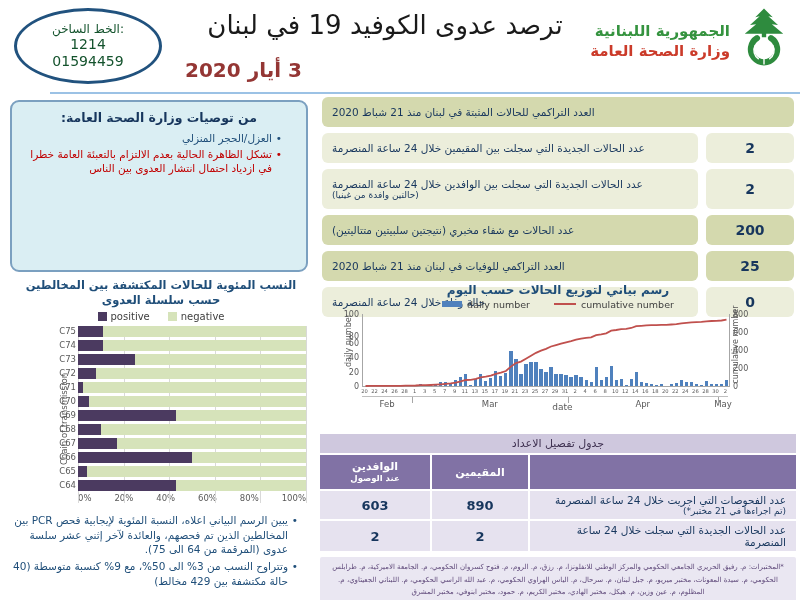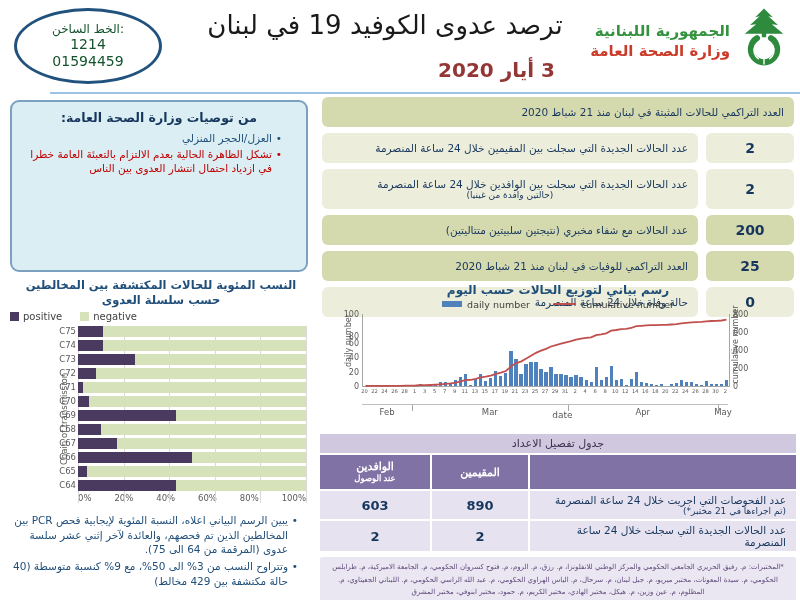--- a/index.html
+++ b/index.html
@@ -5,34 +5,34 @@
   html,body{margin:0;padding:0;background:#fff;font-family:"DejaVu Sans",sans-serif;}
   #page{position:relative;width:800px;height:600px;background:#fff;overflow:hidden;direction:ltr;}
 
   
   .hotline{position:absolute;left:14px;top:8px;width:148px;height:76px;border:3px solid #21527e;
     border-radius:50%;display:flex;flex-direction:column;justify-content:center;align-items:center;
     color:#14532d;box-sizing:border-box;}
   .hotline .hl-label{font-size:12px;}
   .hotline .hl-num{font-size:14px;line-height:1.25;}
   .main-title{position:absolute;left:170px;top:10px;width:430px;text-align:center;font-size:26px;color:#1a1a1a;direction:rtl;}
-  .main-date{position:absolute;left:185px;top:58px;width:370px;text-align:right;font-size:20px;font-weight:bold;color:#943634;direction:rtl;}
+  .main-date{position:absolute;left:185px;top:58px;width:370px;text-align:left;font-size:20px;font-weight:bold;color:#943634;direction:rtl;}
   .ministry{position:absolute;right:8px;top:6px;display:flex;align-items:center;direction:rtl;gap:6px;}
   .ministry-text{text-align:right;line-height:1.35;}
   .ministry-text .m1{color:#35933f;font-weight:bold;font-size:15px;}
   .ministry-text .m2{color:#cb3b2a;font-weight:bold;font-size:15px;}
   .hdr-divider{position:absolute;left:50px;right:0;top:92px;height:2px;background:#9cc2e5;}
 
   
   #stats{position:absolute;left:322px;top:97px;width:472px;display:flex;flex-direction:column;gap:6px;direction:rtl;}
   .stat-row{display:flex;gap:8px;align-items:stretch;}
   .stat-num{width:88px;border-radius:6px;display:flex;align-items:center;justify-content:center;
     font-weight:bold;font-size:14px;color:#17365d;}
   .stat-label{flex:1;border-radius:6px;color:#17365d;font-size:10.5px;display:flex;flex-direction:column;
-    justify-content:center;text-align:right;padding:9px 10px;box-sizing:border-box;}
+    justify-content:center;text-align:right;padding:9px 10px;box-sizing:border-box;align-items:flex-end;}
   .stat-sub{font-size:9px;text-align:center;}
   .dark{background:#d4d9ae;}
   .light{background:#eceedb;}
   .stat-row.h0 .stat-num,.stat-row.h0 .stat-label{min-height:26px;}
   .stat-row.h1 .stat-num,.stat-row.h1 .stat-label{min-height:26px;}
   .stat-row.h2 .stat-num,.stat-row.h2 .stat-label{min-height:32px;}
   .stat-row.h3 .stat-num,.stat-row.h3 .stat-label{min-height:22px;}
   .stat-row.h4 .stat-num,.stat-row.h4 .stat-label{min-height:22px;}
   .stat-row.h5 .stat-num,.stat-row.h5 .stat-label{min-height:22px;}
 
@@ -42,21 +42,21 @@
   .recs-title{text-align:center;font-weight:bold;font-size:12.5px;color:#17365d;margin:2px 0 6px;}
   .recs ul{margin:0;padding:0 14px 0 0;list-style:none;}
   .recs li{font-size:10.5px;color:#1f4e79;line-height:1.35;position:relative;padding-right:10px;margin-bottom:2px;}
   .recs li::before{content:"•";position:absolute;right:0;color:#1f4e79;}
   .recs li.warn{color:#c00000;}
   .recs li.warn::before{color:#c00000;}
 
   
   .trans{position:absolute;left:10px;top:278px;width:302px;}
   .trans-title{direction:rtl;text-align:center;color:#1f4e79;font-weight:bold;font-size:11.5px;line-height:1.3;}
-  .trans-legend{display:flex;gap:18px;align-items:center;font-size:10px;color:#404040;margin:3px 0 4px;}
+  .trans-legend{display:flex;justify-content:center;gap:18px;align-items:center;font-size:10px;color:#404040;margin:3px 0 4px;}
   .sw{display:inline-block;width:9px;height:9px;margin-right:4px;vertical-align:-1px;}
   .trans-plot{position:relative;margin-left:38px;margin-right:6px;}
   .trans-grid{position:absolute;left:30px;right:0;top:0;bottom:0;}
   .tgl{position:absolute;top:0;bottom:0;width:1px;background:#d9d9d9;}
   .trans-rows{position:relative;display:flex;flex-direction:column;gap:3px;}
   .trow{display:flex;align-items:center;gap:2px;height:11px;}
   .trow .cat{width:28px;text-align:right;font-size:8.5px;color:#595959;flex:none;}
   .trow .track{flex:1;height:11px;display:flex;}
   .bar-pos{background:#4b3a60;height:100%;}
   .bar-neg{background:#d6e3ba;height:100%;flex:1;}
@@ -70,37 +70,37 @@
   .daily-legend{display:flex;justify-content:center;gap:24px;align-items:center;font-size:9.5px;color:#404040;margin:2px 0 4px;}
   .sw-bar{display:inline-block;width:20px;height:6px;background:#4f81bd;margin-right:5px;vertical-align:1px;}
   .sw-line{display:inline-block;width:22px;height:2px;background:#c0504d;margin-right:5px;vertical-align:3px;}
   .daily-wrap{position:relative;margin-left:42px;width:366px;}
   .daily-plot{position:relative;width:366px;height:72px;border-left:1px solid #a6a6a6;border-bottom:1px solid #a6a6a6;border-right:1px solid #a6a6a6;box-sizing:content-box;}
   .dbar{position:absolute;bottom:0;background:#4f81bd;}
   .dtick-l{position:absolute;right:100%;margin-right:4px;font-size:8px;color:#595959;transform:translateY(-50%);}
   .dtick-r{position:absolute;left:100%;margin-left:4px;font-size:8px;color:#595959;transform:translateY(-50%);}
   .daily-xlabels{position:relative;height:7px;margin-top:1px;}
   .dxl{position:absolute;font-size:5.2px;color:#595959;transform:translateX(-50%);}
-  .daily-months{position:relative;height:14px;border-top:1px solid #bfbfbf;margin-top:9px;}
+  .daily-months{position:relative;height:14px;border-top:1px solid #bfbfbf;margin-top:1px;}
   .dmon{position:absolute;top:2px;font-size:8.5px;color:#595959;transform:translateX(-50%);}
   .dsep{position:absolute;top:0;width:1px;height:6px;background:#a6a6a6;}
   .daily-xlab{position:absolute;font-size:9px;color:#595959;}
   .daily-ylab-l{position:absolute;left:-40px;top:22px;transform:rotate(-90deg);transform-origin:center;font-size:8px;color:#595959;white-space:nowrap;}
   .daily-ylab-r{position:absolute;right:-46px;top:26px;transform:rotate(-90deg);transform-origin:center;font-size:8px;color:#595959;white-space:nowrap;}
 
   
   .dtable{position:absolute;left:320px;top:434px;width:476px;direction:rtl;}
   .dt-title{background:#cfc8de;color:#3f3151;font-size:11px;text-align:center;padding:3px 0;margin-bottom:2px;}
   .dt-row{display:flex;gap:2px;margin-bottom:2px;}
   .dt-cell{box-sizing:border-box;}
   .dt-lab{flex:1;background:#e6e2ef;color:#17365d;font-size:10.5px;text-align:right;padding:3px 10px;display:flex;flex-direction:column;justify-content:center;}
   .dt-lab .sub{font-size:9px;}
   .dt-num{width:96px;background:#e6e2ef;color:#17365d;font-weight:bold;font-size:13px;display:flex;align-items:center;justify-content:center;}
   .dt-num.wide{width:110px;}
-  .dt-head .dt-lab,.dt-head .dt-num{background:#8172a5;color:#fff;font-weight:bold;font-size:11px;font-family:Liberation Serif, serif;}
+  .dt-head .dt-lab,.dt-head .dt-num{background:#8172a5;color:#fff;font-weight:bold;font-size:11px;}
   .dt-head .h2l{font-size:8.5px;font-weight:bold;line-height:1.2;}
   .dt-head{min-height:34px;}
 
   
   .footnote{position:absolute;left:320px;top:557px;width:476px;background:#eae7f2;color:#5f497a;
     font-size:7px;line-height:1.8;text-align:center;direction:rtl;padding:4px 8px;box-sizing:border-box;border-radius:2px;}
 
   
   .notes{position:absolute;left:10px;top:513px;width:300px;direction:rtl;}
   .notes ul{margin:0;padding:0 12px 0 0;list-style:none;}

